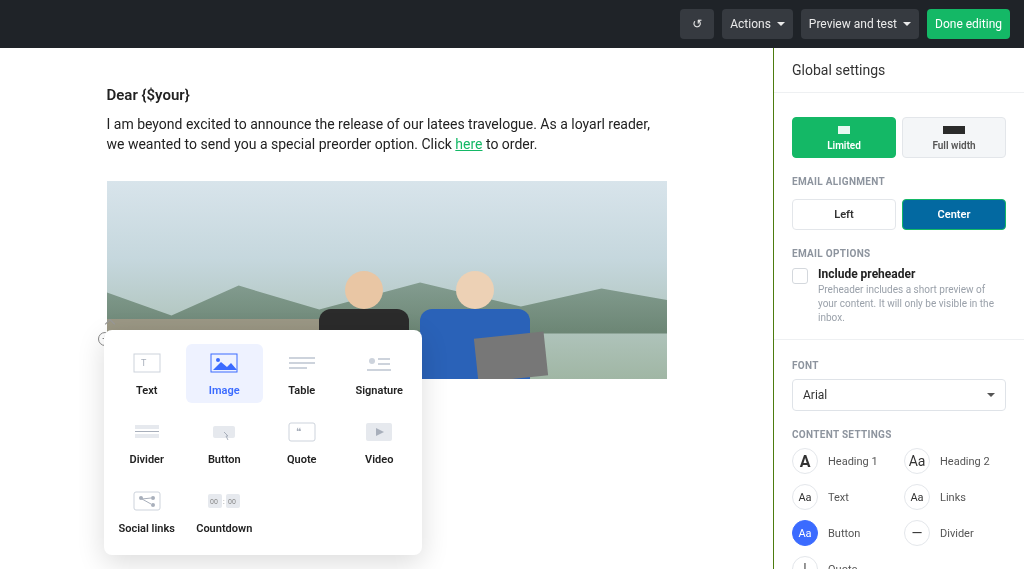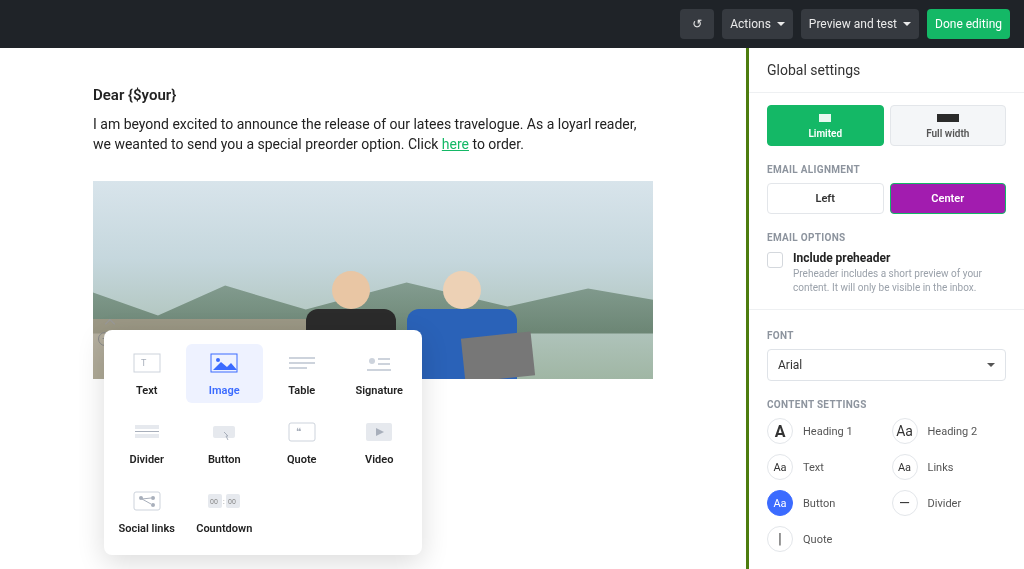--- a/index.html
+++ b/index.html
@@ -36,34 +36,34 @@
 .drag-dots { width:8px; height:12px; background-image:radial-gradient(#999 1px, transparent 1px); background-size:4px 4px; }
 
 .block-menu { position:absolute; left:104px; top:282px; width:318px; background:#fff; border-radius:8px; box-shadow:0 8px 28px rgba(0,0,0,.14); padding:14px 4px; display:grid; grid-template-columns:repeat(4,1fr); row-gap:10px; }
 .blk { display:flex; flex-direction:column; align-items:center; gap:8px; padding:6px 0; border-radius:6px; cursor:pointer; }
 .blk.active { background:#eef2ff; }
 .blk-ico { width:34px; height:26px; display:flex; align-items:center; justify-content:center; color:#a8afbb; }
 .blk.active .blk-ico { color:#3b6bff; }
 .blk-label { font-size:11px; font-weight:600; color:#222; }
 .blk.active .blk-label { color:#3b6bff; }
 
-.sidebar { width:278px; border-left:3px solid #4d7c0f; height:100%; overflow:auto; }
+.sidebar { width:251px; border-left:1px solid #4d7c0f; height:100%; overflow:auto; }
 .side-section-title { font-size:14px; padding:14px 18px; color:#333; border-bottom:1px solid #eef0f2; }
 .sec { padding:12px 18px 6px; }
 .sec-label { font-size:10px; font-weight:700; letter-spacing:.3px; color:#8d949e; margin-bottom:8px; }
-.pill-row { display:flex; gap:6px; }
+.pill-row { display:flex; gap:6px;margin-top:12px; }
 .pill { flex:1; border:1px solid #e3e6ea; border-radius:4px; text-align:center; padding:8px 0 6px; cursor:pointer; background:#f4f6f8; }
 .pill.active { background:#14b866; color:#fff; border-color:#14b866; }
 .pill-icon { width:12px; height:8px; margin:0 auto 6px; background:#fff; border:1px solid #ddd; }
 .pill.active .pill-icon { background:#fff; border-color:#fff; opacity:.9; }
 .pill.fw .pill-icon { width:22px; background:#2b2b2b; border-color:#2b2b2b; }
 .pill-text { font-size:10px; font-weight:600; }
 .pill.fw .pill-text { color:#555; }
 .align-row .pill { padding:8px 0; background:#fff; }
-.align-row .pill.active { background:#a21caf; color:#fff; }
+.align-row .pill.active { background:#0369a1; color:#fff; }
 .align-row .pill-text { font-size:11px; }
 .chk { display:flex; gap:10px; align-items:flex-start; }
 .chkbox { width:16px; height:16px; border:1px solid #d4d8dd; border-radius:3px; margin-top:1px; flex-shrink:0; }
 .chk-label { font-size:12px; font-weight:700; color:#222; }
 .chk-help { font-size:10px; color:#9aa1aa; line-height:1.4; margin-top:2px; }
 .hr { height:1px; background:#eef0f2; margin:8px 0; }
 .select { border:1px solid #dfe3e8; border-radius:4px; padding:8px 10px; display:flex; justify-content:space-between; align-items:center; font-size:12px; cursor:pointer; }
 .cs-grid { display:grid; grid-template-columns:1fr 1fr; gap:10px 10px; }
 .cs-item { display:flex; align-items:center; gap:10px; cursor:pointer; }
 .swatch { width:26px; height:26px; border-radius:50%; border:1px solid #e3e6ea; display:flex; align-items:center; justify-content:center; font-size:14px; color:#333; background:#fff; }

